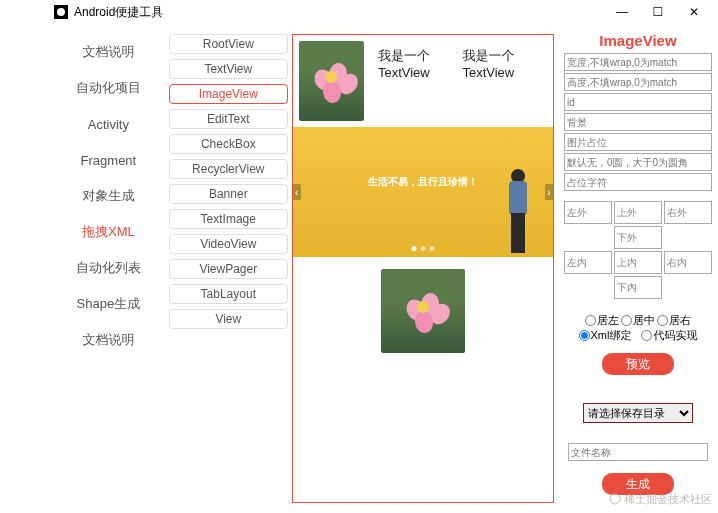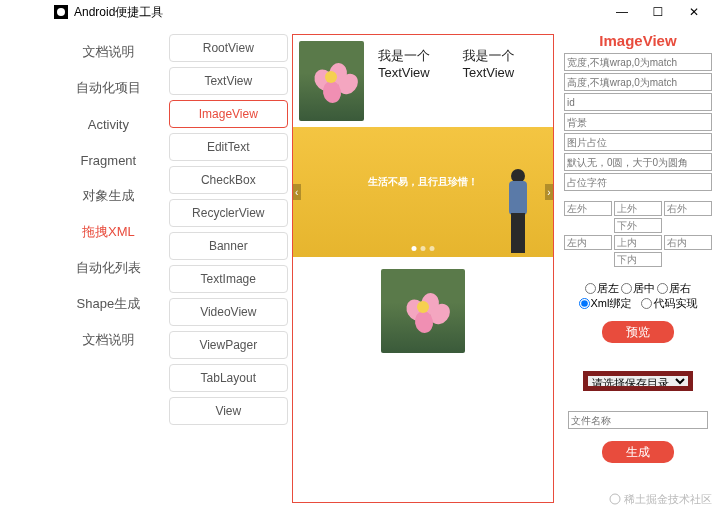--- a/index.html
+++ b/index.html
@@ -9,21 +9,21 @@
     .titlebar .icon { width: 14px; height: 14px; background: #000; display: inline-flex; align-items: center; justify-content: center; }
     .titlebar .icon svg { width: 10px; height: 10px; }
     .titlebar .title { font-size: 12px; margin-left: 6px; }
     .winbtns { margin-left: auto; display: flex; }
     .winbtn { width: 36px; height: 24px; display: flex; align-items: center; justify-content: center; font-size: 12px; cursor: pointer; }
     .main { display: flex; flex: 1; }
     .col1 { width: 130px; display: flex; flex-direction: column; padding-top: 10px; }
     .nav-item { height: 36px; display: flex; align-items: center; justify-content: center; font-size: 13px; color: #555; cursor: pointer; }
     .nav-item.active { color: #e84c3d; }
     .col2 { width: 128px; display: flex; flex-direction: column; padding-top: 10px; gap: 5px; }
-    .view-btn { height: 28px; border: 1px solid #ddd; border-radius: 4px; display: flex; align-items: center; justify-content: center; font-size: 12px; color: #555; cursor: pointer; background: #fff; }
+    .view-btn { height: 20px; border: 1px solid #ddd; border-radius: 4px; display: flex; align-items: center; justify-content: center; font-size: 12px; color: #555; cursor: pointer; background: #fff; }
     .view-btn.active { color: #e84c3d; border-color: #e84c3d; }
     .col3 { width: 282px; border: 1px solid #e84c3d; margin: 10px 4px 10px 4px; position: relative; }
     .row1 { display: flex; padding: 6px; }
     .thumb { width: 80px; height: 80px; background: linear-gradient(180deg,#5a7a4a 0%,#5a7a4a 40%,#3a5a3a 100%); position: relative; border-radius: 2px; overflow: hidden; }
     .flower { position: absolute; left: 50%; top: 45%; transform: translate(-50%,-50%); }
     .flower .petal { position: absolute; width: 18px; height: 22px; background: #f4a6c0; border-radius: 50% 50% 50% 50%; }
     .flower .p1 { transform: translate(-16px,-8px) rotate(-30deg); }
     .flower .p2 { transform: translate(-2px,-14px) rotate(10deg); }
     .flower .p3 { transform: translate(8px,-4px) rotate(40deg); }
     .flower .p4 { transform: translate(-8px,4px) rotate(-10deg); background:#f08fb3; }
@@ -37,28 +37,28 @@
     .banner .dot.on { background: #fff; }
     .person { position: absolute; right: 18px; bottom: 0; width: 34px; height: 90px; }
     .person .head { width: 14px; height: 14px; background: #2a2a2a; border-radius: 50%; position: absolute; top: 2px; left: 10px; }
     .person .body { width: 18px; height: 34px; background: #5a7aa8; position: absolute; top: 14px; left: 8px; border-radius: 4px; }
     .person .legs { width: 14px; height: 40px; background: #2a2a2a; position: absolute; top: 46px; left: 10px; }
     .thumb2 { width: 84px; height: 84px; margin: 12px auto 0; }
     .col4 { width: 160px; padding: 8px 6px; display: flex; flex-direction: column; align-items: center; font-size: 11px; }
     .col4 h3 { color: #e84c3d; font-size: 15px; font-weight: bold; margin-bottom: 4px; }
     .inp { width: 148px; height: 18px; border: 1px solid #aaa; font-size: 10px; padding: 0 2px; margin-bottom: 2px; color: #888; }
     .grid { display: grid; grid-template-columns: repeat(3,48px); gap: 2px; margin-top: 8px; justify-content: center; }
-    .grid .cell { height: 15px; border: 1px solid #aaa; font-size: 10px; display: flex; align-items: center; padding: 0 2px; color: #888; }
+    .grid .cell { height: 23px; border: 1px solid #aaa; font-size: 10px; display: flex; align-items: center; padding: 0 2px; color: #888; }
     .grid .empty { border: none; }
     .radios { margin-top: 14px; font-size: 11px; display: flex; gap: 2px; }
     .radios2 { font-size: 11px; display: flex; gap: 10px; }
     .radio { display: inline-flex; align-items: center; gap: 1px; }
     .radio input { width: 11px; height: 11px; }
     .redbtn { background: #e84c3d; color: #fff; border: none; border-radius: 10px; width: 72px; height: 22px; font-size: 12px; margin-top: 10px; cursor: pointer; text-align: center; }
-    .sel { width: 110px; height: 20px; font-size: 11px; margin-top: 28px; border: 5px solid #7f1d1d; }
+    .sel { width: 110px; height: 20px; font-size: 11px; margin-top: 28px; border: 1px solid #7f1d1d; }
     .watermark { position: absolute; right: 6px; bottom: 6px; font-size: 11px; color: #bbb; }
     .watermark svg { vertical-align: -2px; }
     .arrow { position: absolute; top: 50%; transform: translateY(-50%); width: 8px; height: 16px; background: rgba(0,0,0,.25); color:#fff; font-size:10px; display:flex; align-items:center; justify-content:center;}
     .arrow.l{left:0;} .arrow.r{right:0;}
   </style>
 </head>
 <body>
 
 <div class="window">
   <div class="titlebar">

